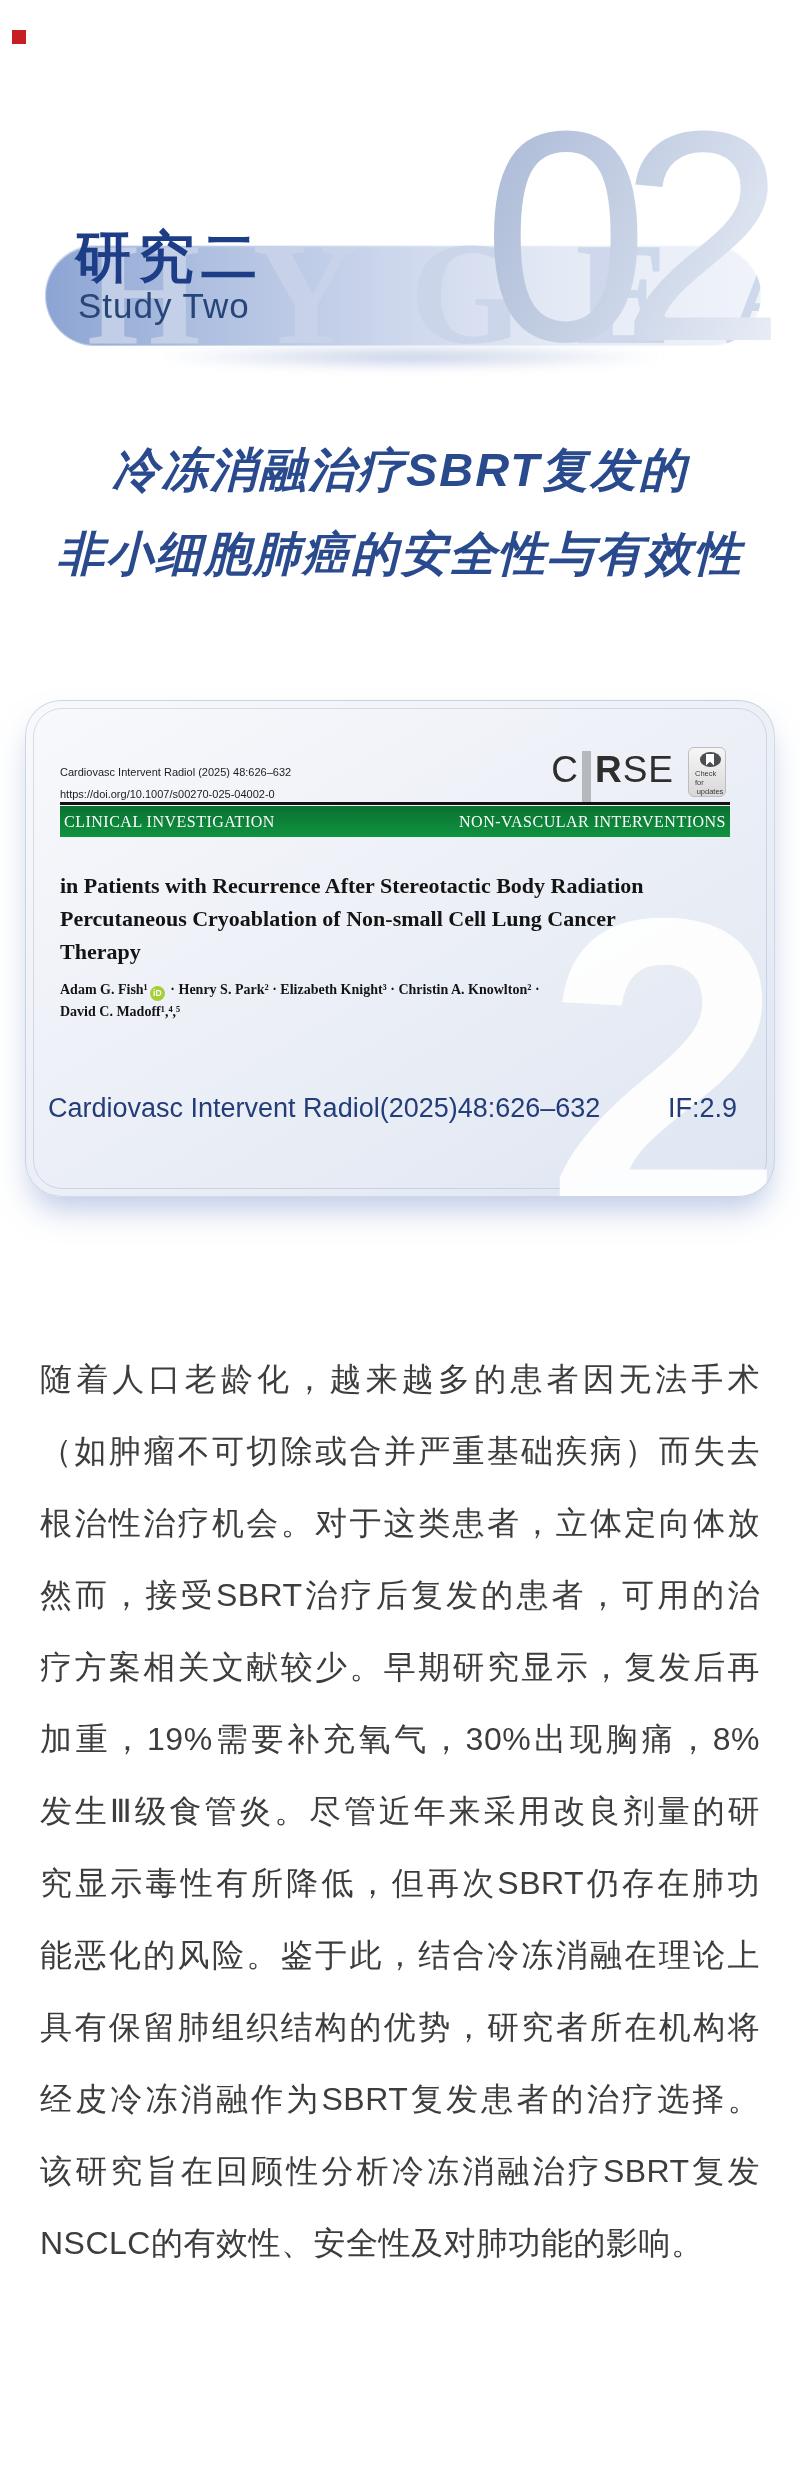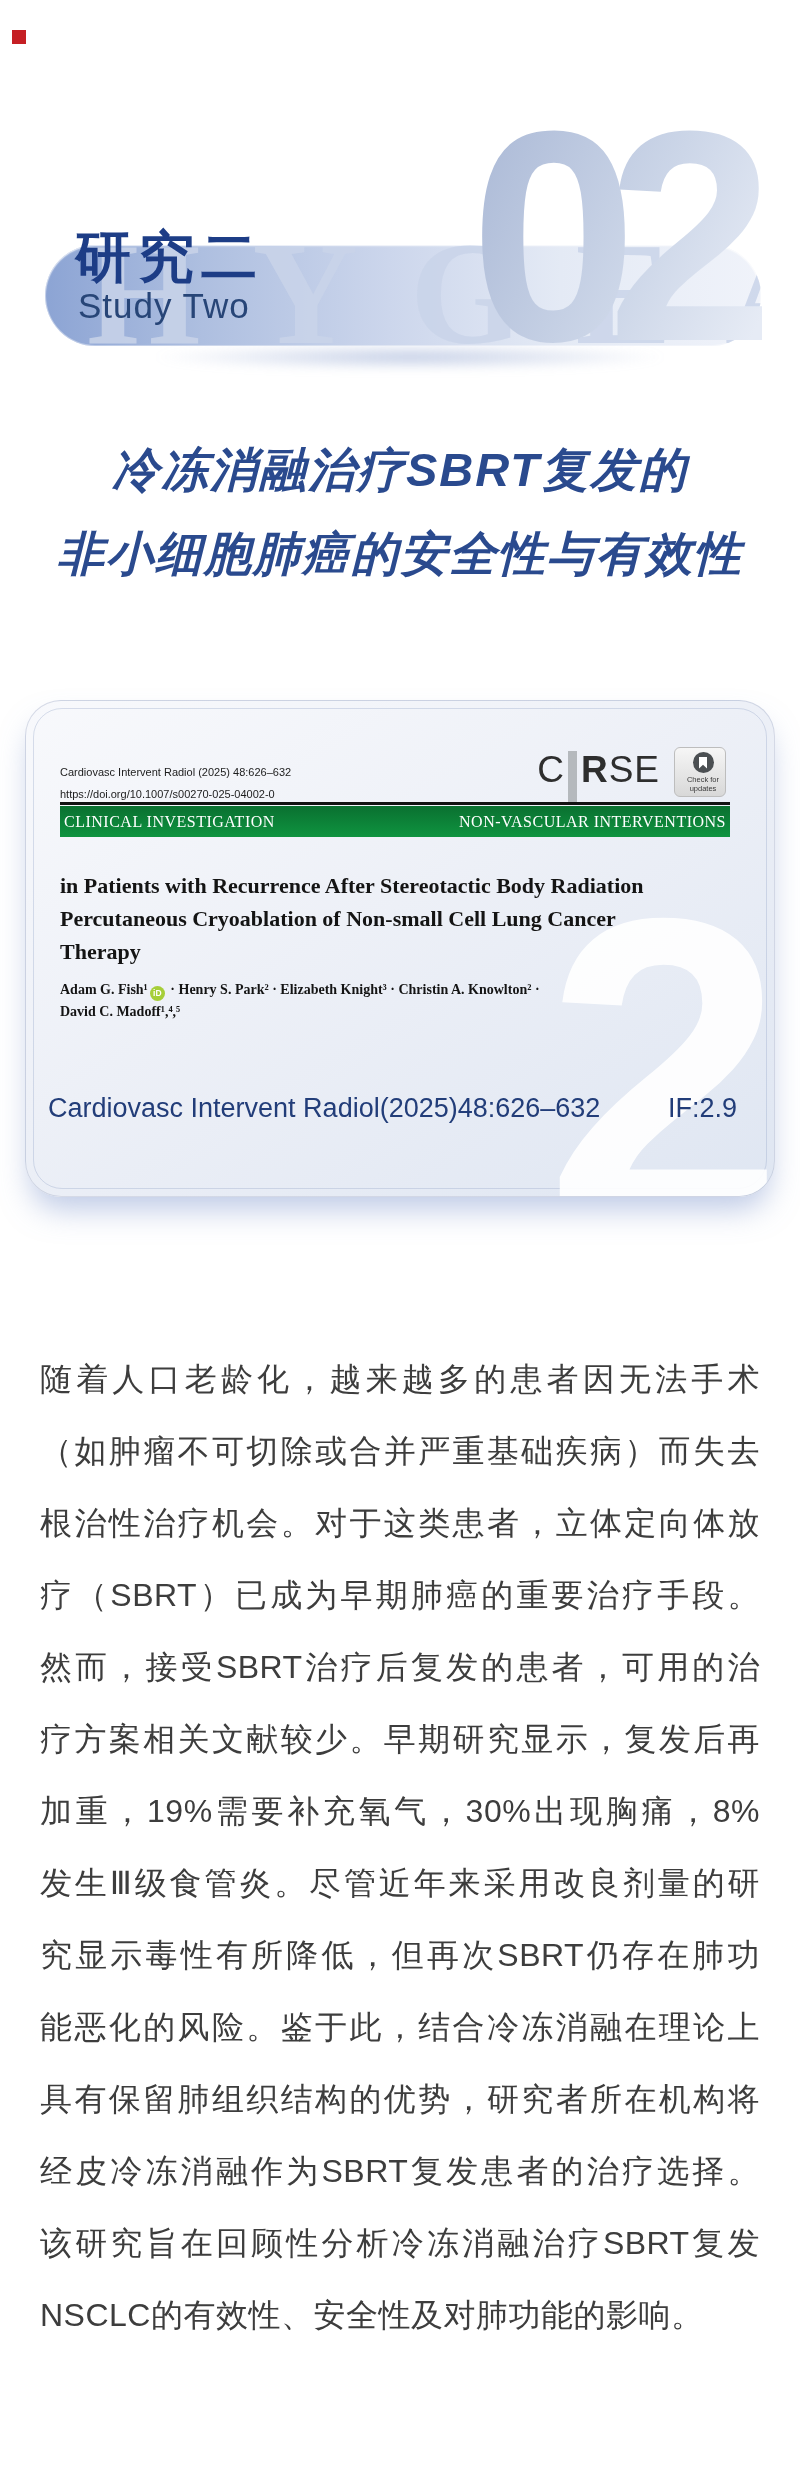--- a/index.html
+++ b/index.html
@@ -6,22 +6,22 @@
   html, body { background: #ffffff; }
   body { font-family: "Liberation Sans", sans-serif; }
   .page { position: relative; width: 800px; height: 2473px; background: #ffffff; overflow: hidden; margin: 0 auto; }
 
   
   .red-marker { position: absolute; left: 12px; top: 30px; width: 14px; height: 14px; background: #c51f24; }
 
   
   .hero { position: absolute; left: 0; top: 0; width: 800px; height: 400px; }
   .num02 {
-    position: absolute; right: 26px; top: 86px;
-    font-size: 300px; line-height: 1; font-weight: 700;
+    position: absolute; right: 14px; top: 86px;
+    font-size: 300px; line-height: 1; font-weight: 400;
     letter-spacing: -30px; padding-right: 30px;
     color: #bfcbdf;
     background: linear-gradient(115deg, #aebcd8 10%, #ccd6e8 55%, #e6ebf5 90%);
     -webkit-background-clip: text; background-clip: text;
     -webkit-text-fill-color: transparent;
     z-index: 3;
     margin-left: 48px;
   }
   .pill {
     position: absolute; left: 45px; top: 245px; width: 716px; height: 101px;
@@ -81,21 +81,21 @@
     position: absolute; left: 34px; top: 60px; z-index: 1;
     font-family: Liberation Sans, sans-serif; font-size: 11px; line-height: 22px; color: #1c1c1c;
   }
   .logo-row { position: absolute; right: 48px; top: 46px; display: flex; align-items: flex-start; gap: 14px; z-index: 1; }
   .cirse { display: flex; align-items: flex-start; font-size: 37px; line-height: 1; color: #2e2e2e; margin-top: 4px; }
   .cirse .c { font-weight: 400; }
   .cirse .ibar { display: inline-block; width: 9px; height: 52px; background: #b5b9bd; margin: 0 4px; }
   .cirse .rse { letter-spacing: 1px; }
   .cirse .rse::first-letter { font-weight: 700; }
   .badge {
-    width: 52px; height: 50px; border-radius: 6px;
+    width: 38px; height: 50px; border-radius: 6px;
     background: linear-gradient(180deg, #f6f6f6, #d8d8d8);
     border: 1px solid #bdbdbd;
     display: flex; flex-direction: column; align-items: center; padding-top: 4px; padding-left: 6px;
   }
   .badge-circle {
     width: 21px; height: 21px; border-radius: 50%; background: #4b4f52;
     display: flex; align-items: center; justify-content: center; margin-bottom: 2px;
   }
   .bm { width: 8px; height: 12px; background: #ffffff; clip-path: polygon(0 0, 100% 0, 100% 100%, 50% 68%, 0 100%); }
   .badge-t1, .badge-t2 { font-size: 7.5px; line-height: 9px; color: #3a3a3a; }
@@ -201,21 +201,20 @@
     <div class="card-footer">
       <span class="cf-cite">Cardiovasc Intervent Radiol(2025)48:626–632</span>
       <span class="cf-if">IF:2.9</span>
     </div>
   </section>
 
   <article class="body-text">
     <div class="bline">随着人口老龄化，越来越多的患者因无法手术</div>
     <div class="bline">（如肿瘤不可切除或合并严重基础疾病）而失去</div>
     <div class="bline">根治性治疗机会。对于这类患者，立体定向体放</div>
-    <div class="bline">疗（SBRT）已成为早期肺癌的重要治疗手段。</div>
     <div class="bline">然而，接受SBRT治疗后复发的患者，可用的治</div>
     <div class="bline">疗方案相关文献较少。早期研究显示，复发后再</div>
     <div class="bline">加重，19%需要补充氧气，30%出现胸痛，8%</div>
     <div class="bline">发生Ⅲ级食管炎。尽管近年来采用改良剂量的研</div>
     <div class="bline">究显示毒性有所降低，但再次SBRT仍存在肺功</div>
     <div class="bline">能恶化的风险。鉴于此，结合冷冻消融在理论上</div>
     <div class="bline">具有保留肺组织结构的优势，研究者所在机构将</div>
     <div class="bline">经皮冷冻消融作为SBRT复发患者的治疗选择。</div>
     <div class="bline">该研究旨在回顾性分析冷冻消融治疗SBRT复发</div>
     <div class="bline last">NSCLC的有效性、安全性及对肺功能的影响。</div>

